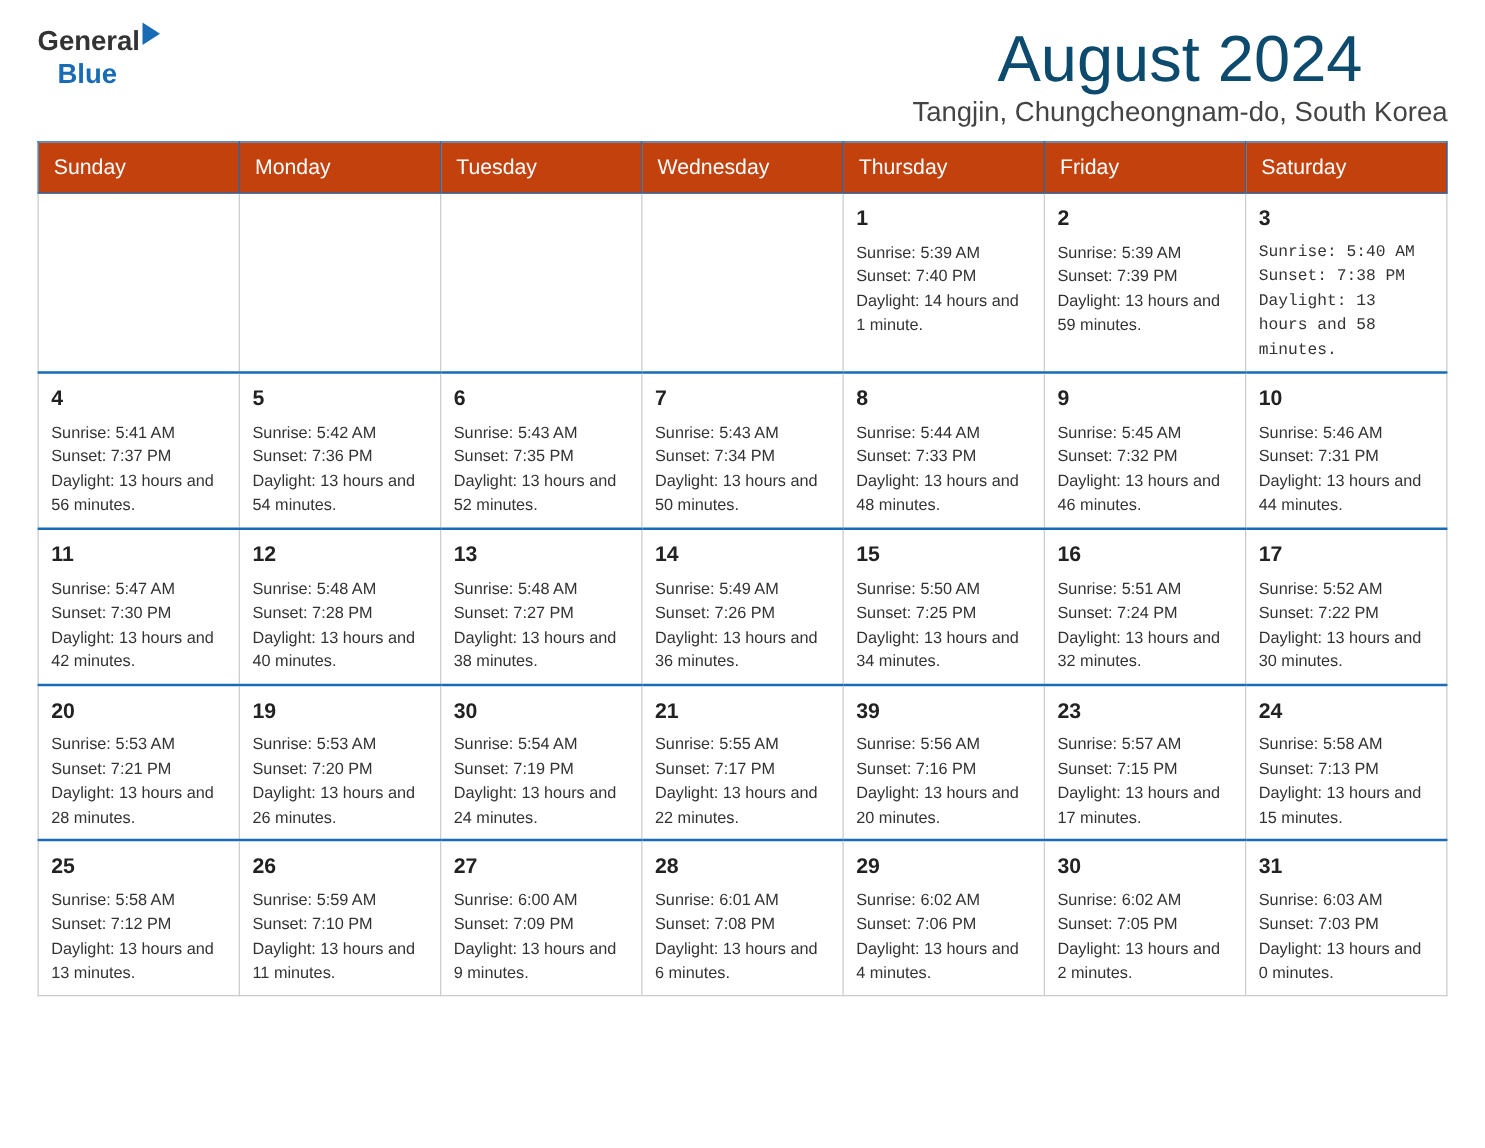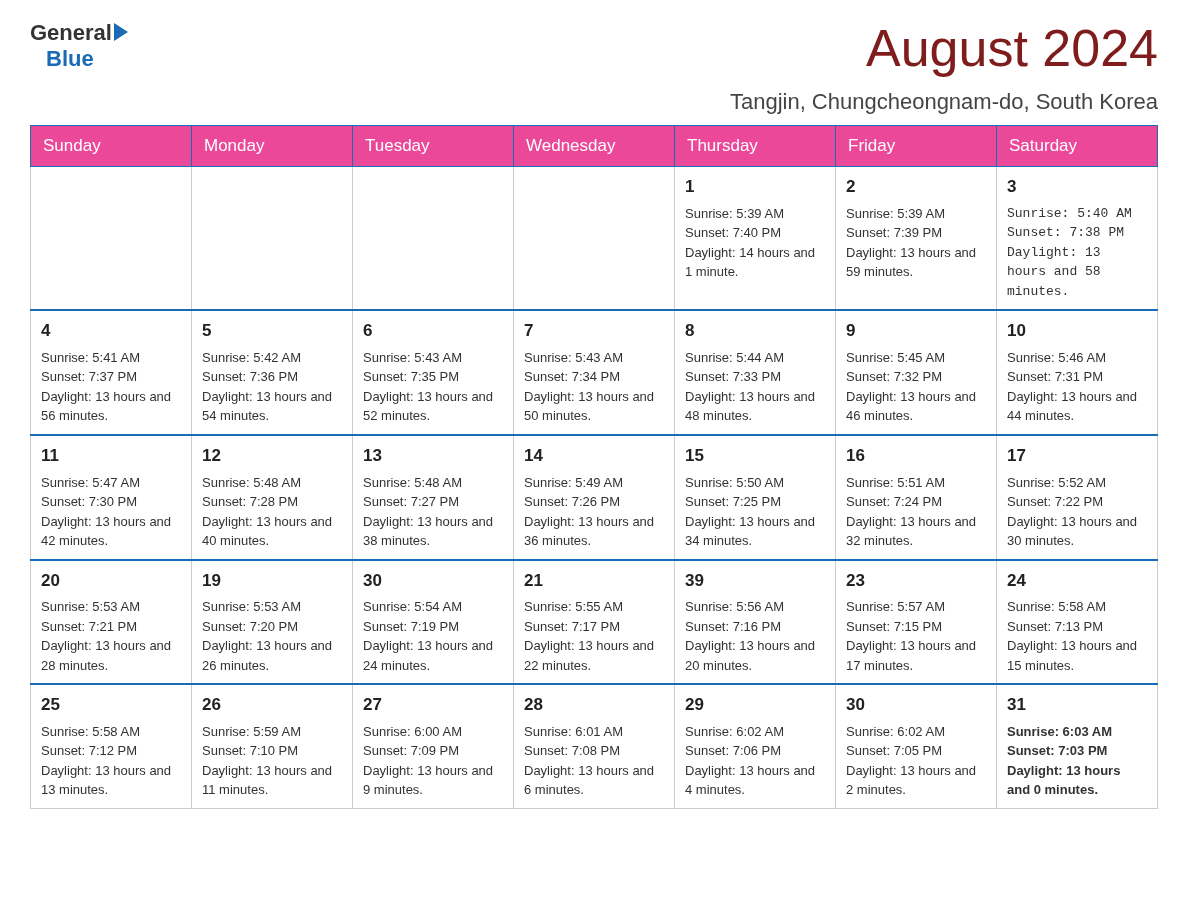--- a/index.html
+++ b/index.html
@@ -34,35 +34,36 @@
       border-bottom: 9px solid transparent;
       margin-left: 2px;
       margin-top: -2px;
     }
     .title-area {
       text-align: right;
     }
     .month-title {
       font-size: 52px;
       font-weight: normal;
-      color: #7f1d1d;
+      color: #0c4a6e;
       line-height: 1.1;
+      text-align: center;
     }
     .location-subtitle {
       font-size: 22px;
       color: #444;
-      margin-top: 12px;
+      margin-top: 0;
     }
     .calendar-table {
       width: 100%;
       border-collapse: collapse;
       margin-top: 10px;
     }
     .calendar-table thead tr th {
-      background-color: #ec4899;
+      background-color: #c2410c;
       color: #fff;
       font-size: 17px;
       font-weight: normal;
       padding: 10px 12px;
       text-align: left;
       border: 1px solid #1a6bb5;
     }
     .calendar-table tbody tr td {
       vertical-align: top;
       border: 1px solid #ccc;
@@ -91,21 +92,21 @@
     .row-separator td {
       border-top: 2px solid #1a6bb5 !important;
     }
     .logo-wrapper {
       display: flex;
       flex-direction: column;
       align-items: flex-start;
     }
     .logo-line1 {
       display: flex;
-      align-items: center;
+      align-items: flex-start;
     }
     .logo-line2 {
       margin-left: 16px;
     }
   </style>
 </head>
 <body>
 
 <div class="header-area">
   <div class="logo-wrapper">
@@ -324,19 +325,19 @@
 Daylight: 13 hours and 4 minutes.</div>
         </td>
         <td>
           <span class="day-number">30</span>
           <div class="day-info" style="white-space: pre-line;">Sunrise: 6:02 AM
 Sunset: 7:05 PM
 Daylight: 13 hours and 2 minutes.</div>
         </td>
         <td>
           <span class="day-number">31</span>
-          <div class="day-info" style="white-space: pre-line; font-weight: bold;">Sunrise: 6:03 AM
+          <div class="day-info" style="white-space: pre-line;">Sunrise: 6:03 AM
 Sunset: 7:03 PM
 Daylight: 13 hours and 0 minutes.</div>
         </td>
       </tr>
     </tbody>
 </table>
 
 </body></html>

